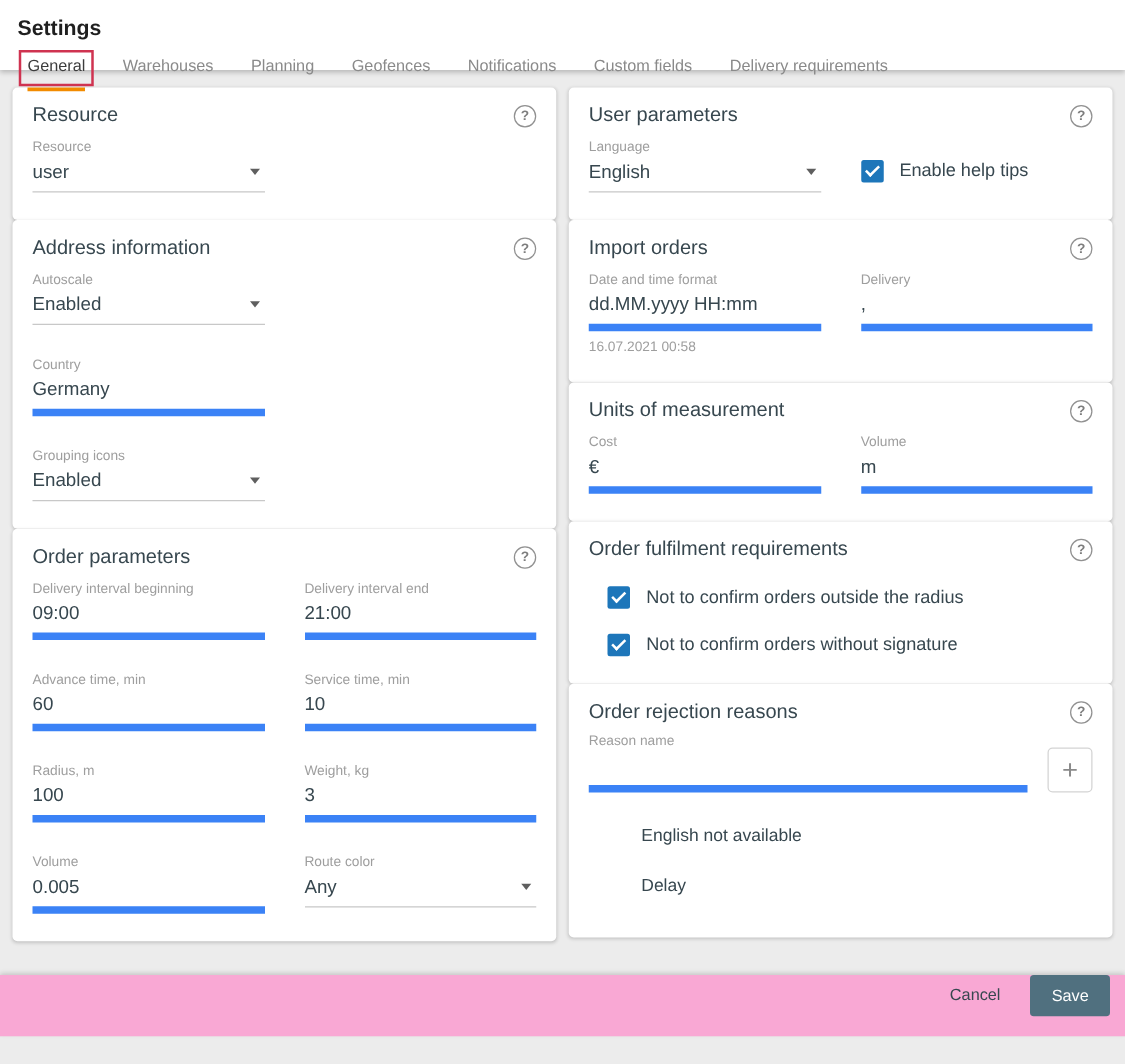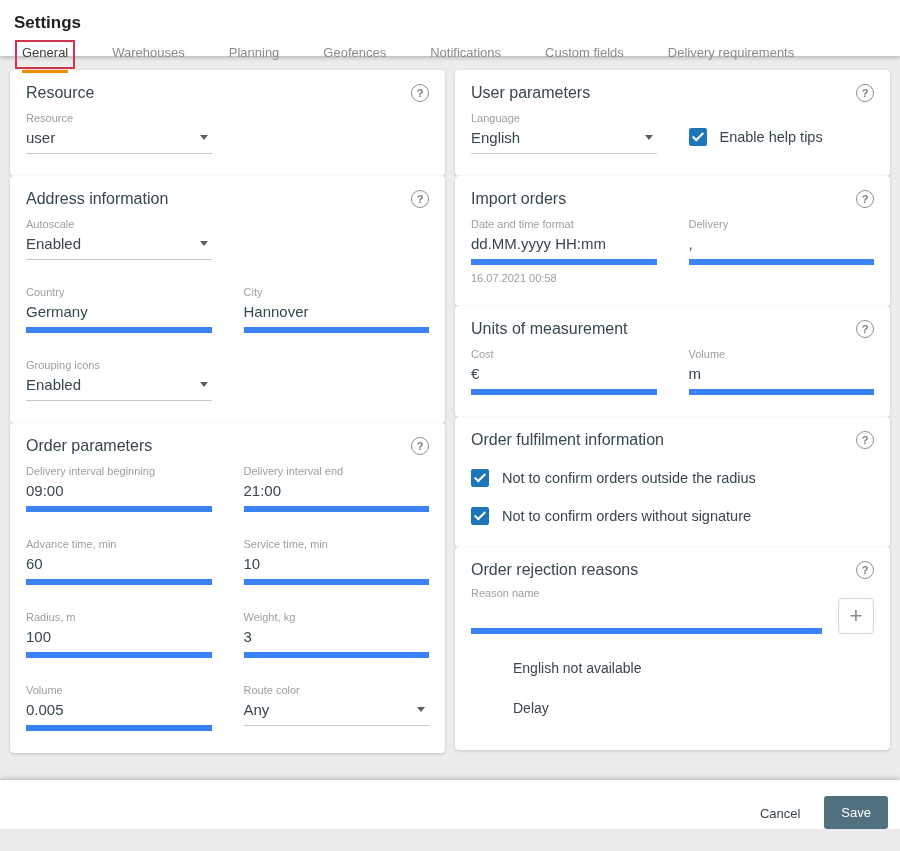--- a/index.html
+++ b/index.html
@@ -18,21 +18,21 @@
     box-shadow: 0 2px 4px rgba(0,0,0,.22);
   }
   .page-title {
     font-size: 17px;
     font-weight: 700;
     color: #1f1f1f;
     padding: 13px 0 0 14px;
   }
   .tabs {
     display: flex;
-    gap: 44px;
+    gap: 30px;
     margin: 2px 0 0 22px;
     height: 38px;
   }
   .tab {
     display: flex;
     align-items: center;
     height: 100%;
     font-size: 13px;
     color: #8a8a8a;
     cursor: pointer;
@@ -142,21 +142,21 @@
     content: "";
     position: absolute;
     left: 6px; top: 2px;
     width: 4px; height: 9px;
     border: solid #fff;
     border-width: 0 2px 2px 0;
     transform: rotate(45deg);
   }
   .clabel { font-size: 14.5px; color: #37474f; }
   .inline-check { align-self: end; margin-bottom: 8px; }
-  .check-stack .check { margin-top: 20px; }
+  .check-stack .check { margin-top: 20px; margin-left: 15px; }
   .check-stack .check:first-child { margin-top: 20px; }
   
   .reason-row {
     display: flex;
     align-items: flex-end;
     gap: 16px;
     margin-top: 8px;
   }
   .reason-field { flex: 1; }
   .add-button {
@@ -176,24 +176,24 @@
   .reason-list { margin-top: 14px; }
   .reason-item {
     padding: 12px 0 12px 42px;
     font-size: 14px;
     color: #37474f;
     cursor: pointer;
   }
   
   .footer {
     height: 49px;
-    background: #ffffff;
+    background: #f9a8d4;
     box-shadow: 0 -2px 4px rgba(0,0,0,.18);
     display: flex;
-    align-items: flex-end;
+    align-items: flex-start;
     justify-content: flex-end;
     gap: 8px;
     padding: 0 12px;
     position: relative;
     z-index: 3;
   }
   .cancel-btn {
     background: none;
     border: none;
     font-family: "Liberation Sans", sans-serif;
@@ -277,24 +277,20 @@
             <span>Enabled</span>
             <span class="chevron"></span>
           </div>
         </div>
       </div>
       <div class="row loose">
         <div>
           <div class="flabel">Country</div>
           <input class="finput" value="Germany" style="">
         </div>
-        <div>
-          <div class="flabel">City</div>
-          <input class="finput" value="Hannover" style="">
-        </div>
       </div>
       <div class="row loose">
         <div>
           <div class="flabel">Grouping icons</div>
           <div class="select">
             <span>Enabled</span>
             <span class="chevron"></span>
           </div>
         </div>
         <div></div>
@@ -405,21 +401,21 @@
         </div>
         <div>
           <div class="flabel">Volume</div>
           <input class="finput" value="m" style="">
         </div>
       </div>
     </section>
 
     <section class="card">
       <div class="card-head">
-        <div class="card-title">Order fulfilment information</div>
+        <div class="card-title">Order fulfilment requirements</div>
         <div class="help-icon">?</div>
       </div>
       <div class="check-stack">
         <label class="check">
           <span class="checkbox"></span>
           <span class="clabel">Not to confirm orders outside the radius</span>
         </label>
         <label class="check">
           <span class="checkbox"></span>
           <span class="clabel">Not to confirm orders without signature</span>

